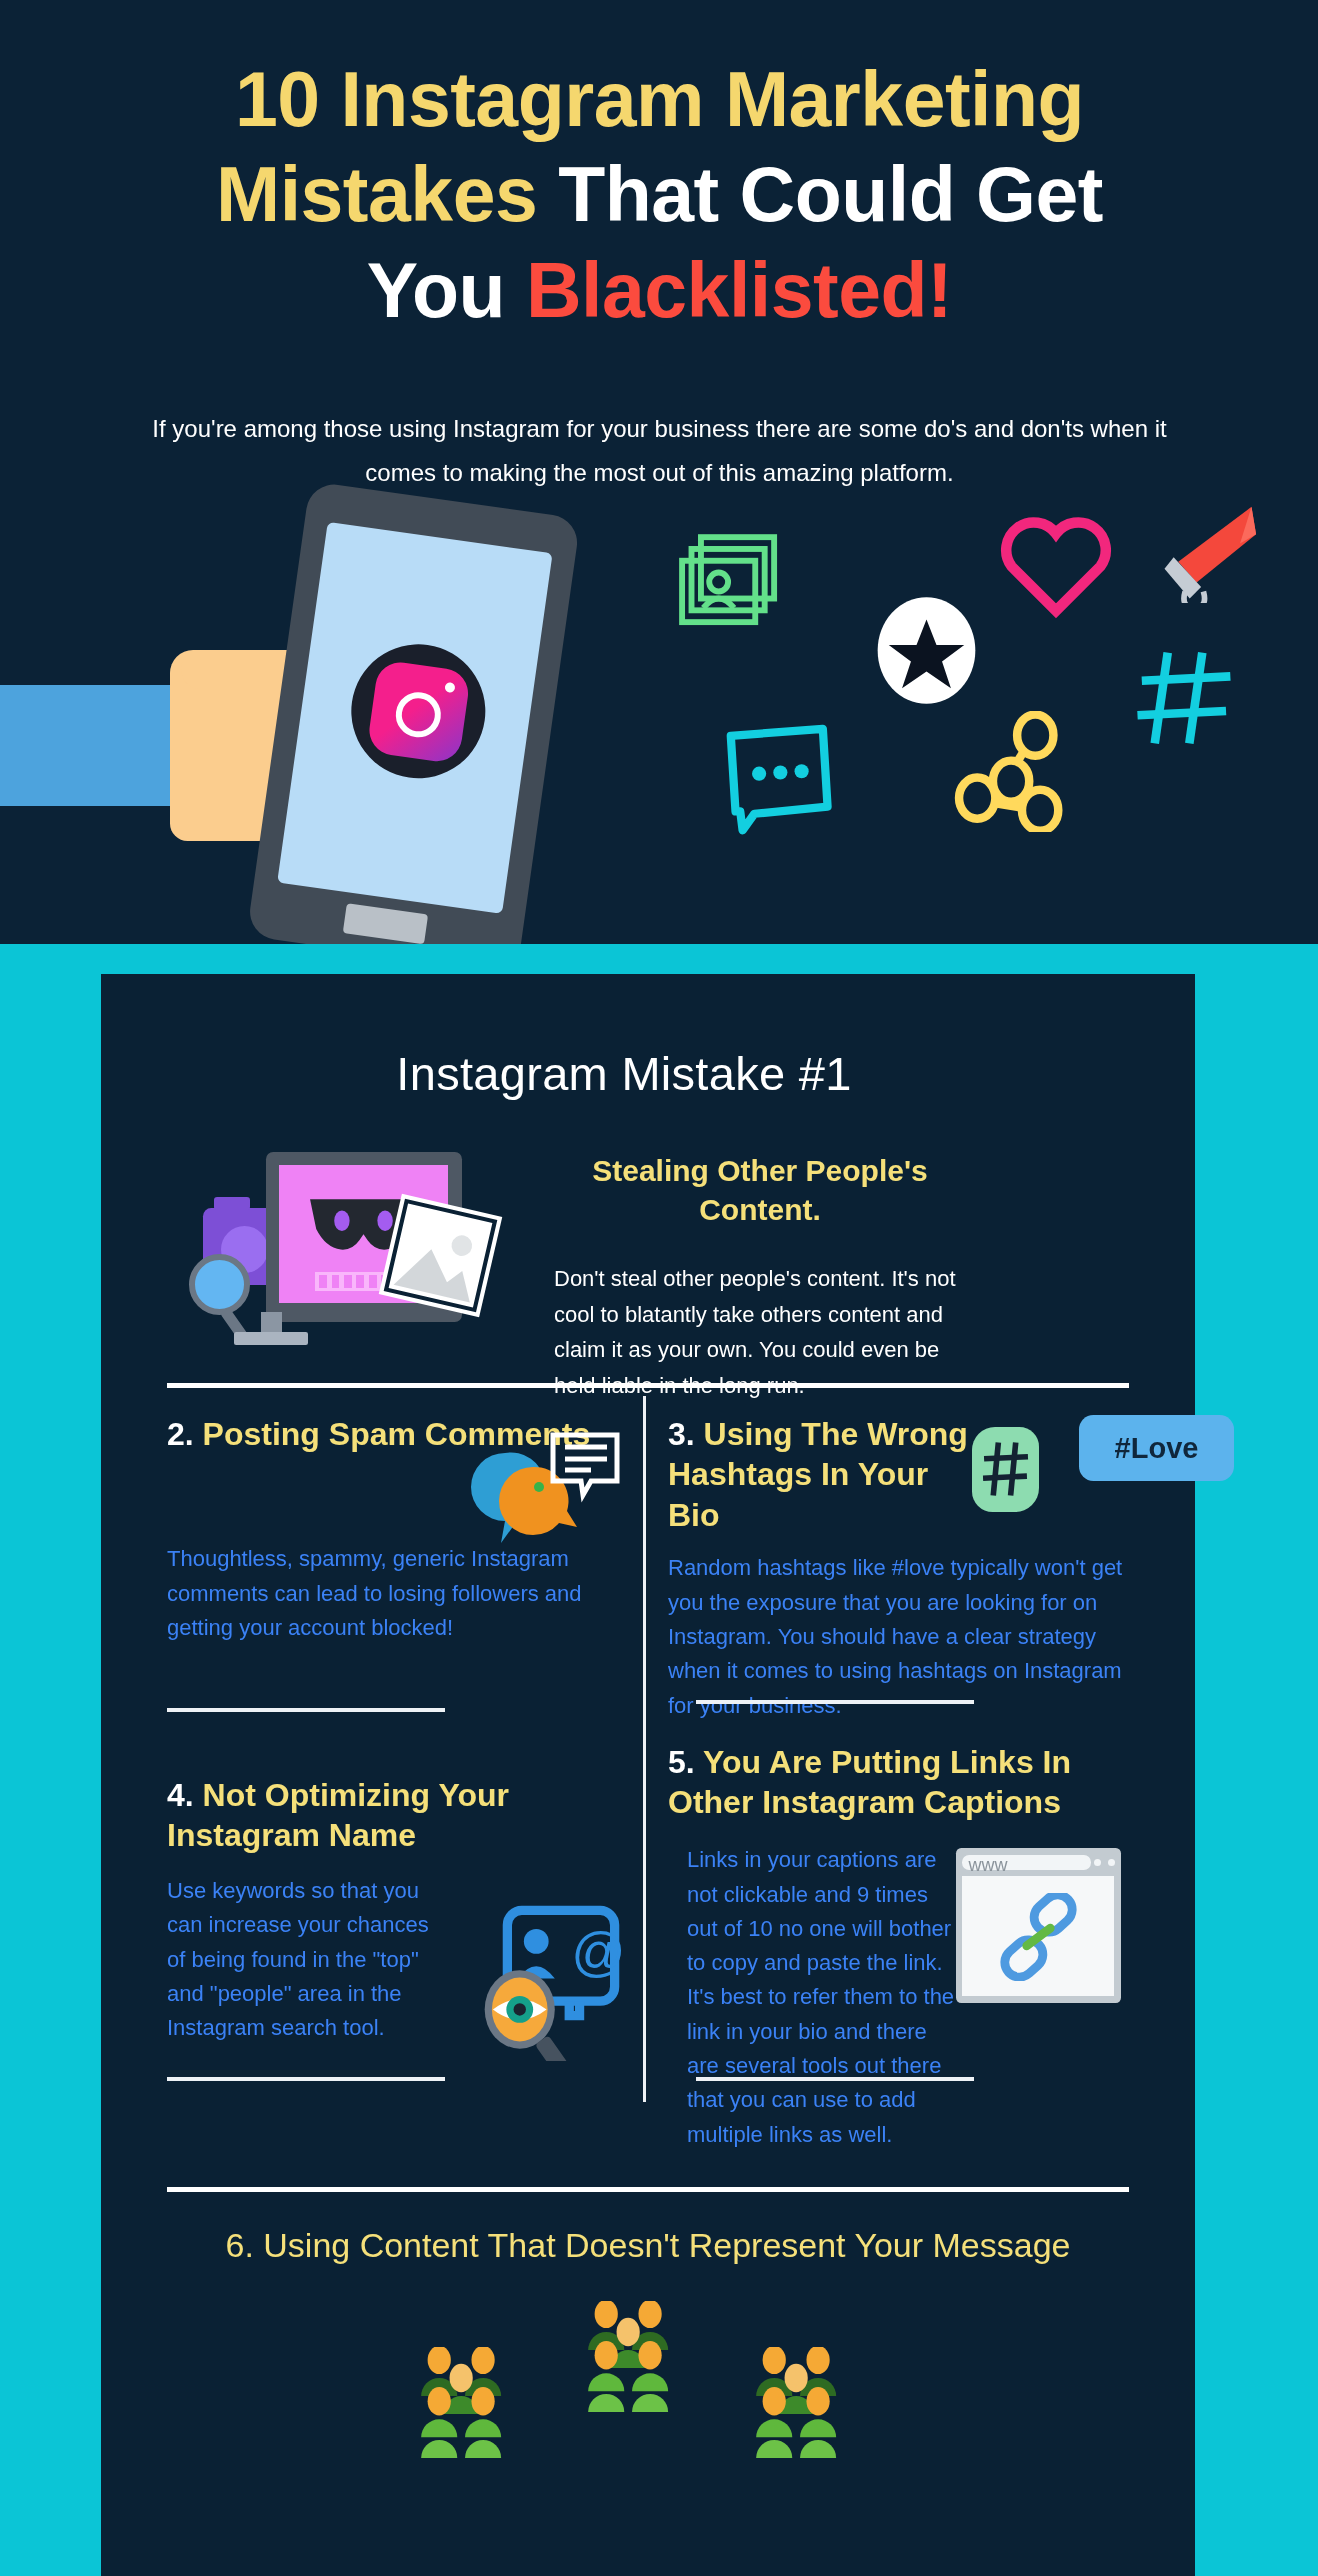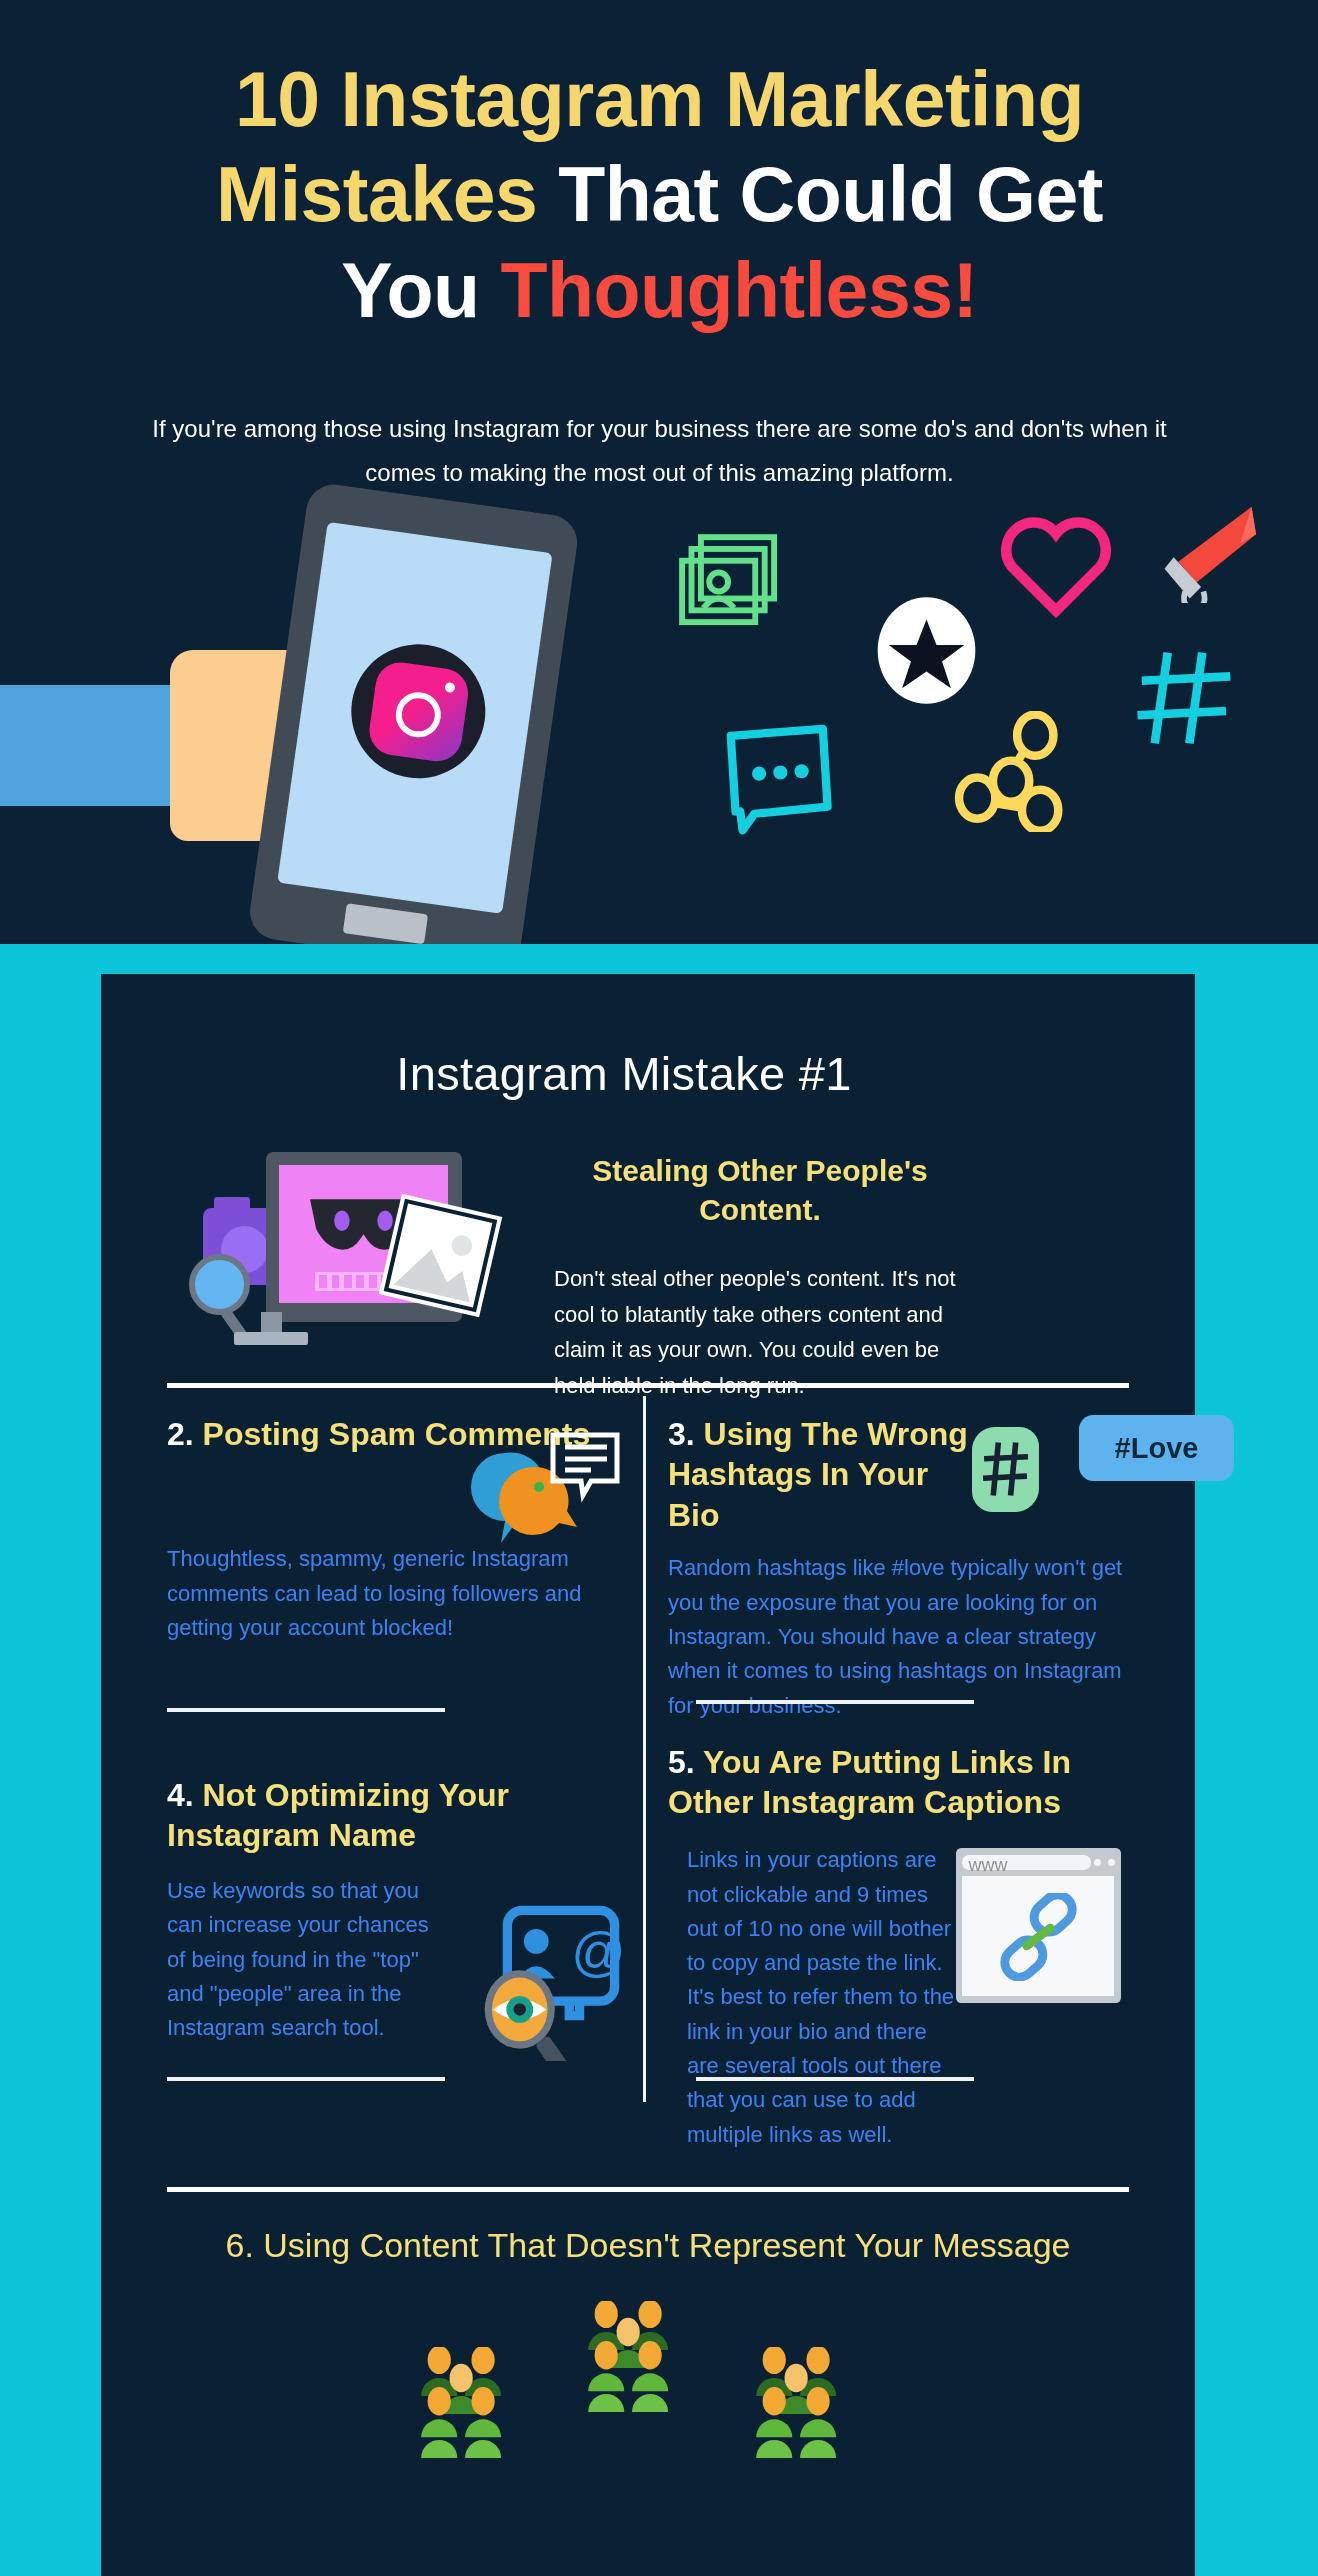--- a/index.html
+++ b/index.html
@@ -194,21 +194,21 @@
   <div class="hero">
 
     <div class="title-block">
       <div class="title-line">
         <span class="t-yellow">10 Instagram Marketing</span>
       </div>
       <div class="title-line">
         <span class="t-yellow">Mistakes</span><span class="t-white"> That Could Get</span>
       </div>
       <div class="title-line">
-        <span class="t-white">You </span><span class="t-red">Thoughtless!</span>
+        <span class="t-white">You </span><span class="t-red">Blacklisted!</span>
       </div>
     </div>
 
     <div class="subtitle">If you're among those using Instagram for your business there are some do's and don'ts when it comes to making the most out of this amazing platform.</div>
 
     <div class="hero-art">
       <div class="arm"></div>
       <div class="hand"></div>
       <div class="finger" style="top:155px;"></div>
       <div class="thumb"></div>

